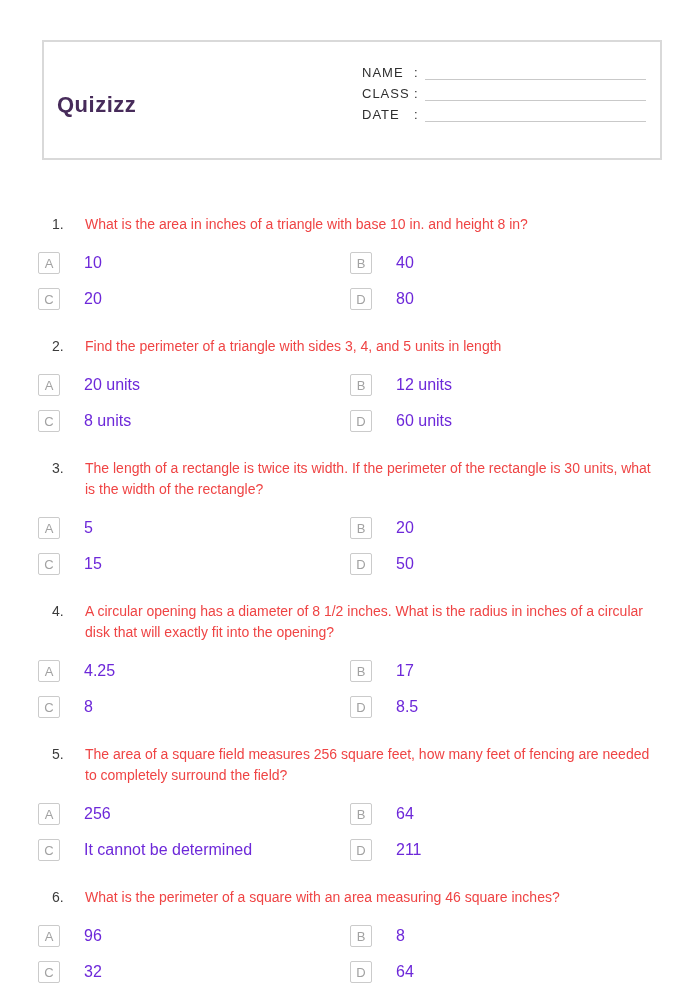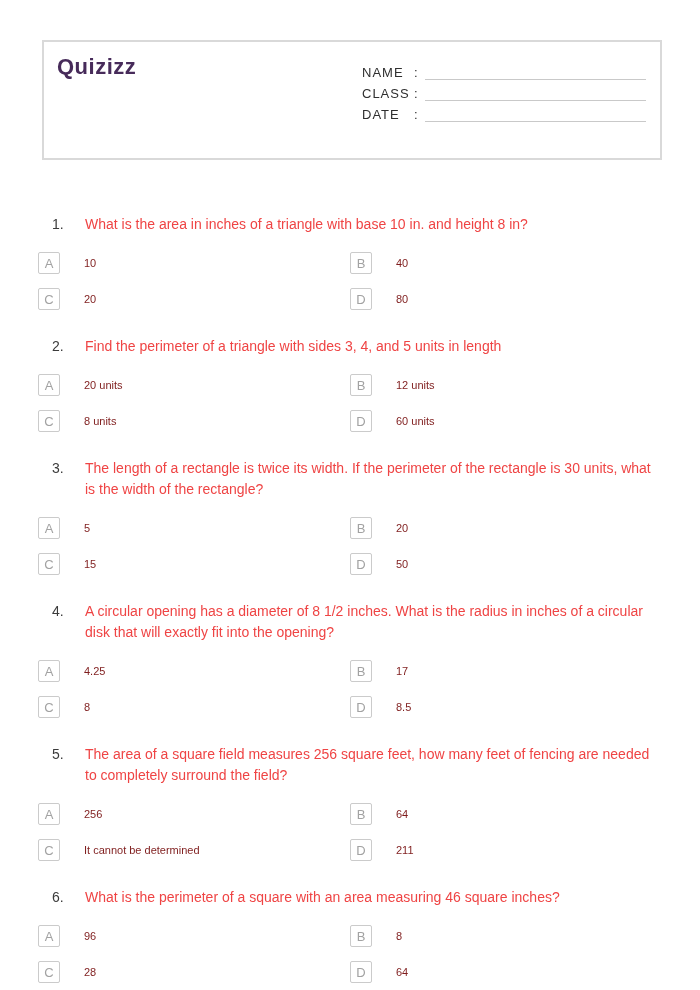--- a/index.html
+++ b/index.html
@@ -16,20 +16,21 @@
     margin: 40px 38px 0 42px;
     height: 120px;
     border: 2px solid #d9d9d9;
     display: flex;
     padding: 13px 14px 12px 13px;
   }
   .header-left {
     display: flex;
     flex-direction: row;
     flex: 1 1 auto;
+    margin-top: 38px;
   }
   .logo {
     font-size: 22px;
     font-weight: 700;
     letter-spacing: 0.5px;
     color: #472b5a;
     line-height: 24px;
   }
   .title-group { margin-top: auto; }
   .quiz-title {
@@ -109,22 +110,22 @@
     border-radius: 2px;
     color: #a2a2a2;
     font-size: 13px;
     display: flex;
     align-items: center;
     justify-content: center;
     margin-right: 24px;
     flex: 0 0 auto;
   }
   .opt-text {
-    font-size: 11px;
-    color: #7f1d1d;
+    font-size: 16px;
+    color: #6d28d9;
   }
 </style>
 </head>
 <body>
 
 <div class="header-box">
   <div class="header-left">
     <div class="logo" style="color: rgb(71, 43, 90);">Quizizz</div>
   </div>
   <div class="header-right">
@@ -282,21 +283,21 @@
       <div class="option">
         <span class="opt-box">A</span>
         <span class="opt-text">96</span>
       </div>
       <div class="option">
         <span class="opt-box">B</span>
         <span class="opt-text">8</span>
       </div>
       <div class="option">
         <span class="opt-box">C</span>
-        <span class="opt-text">28</span>
+        <span class="opt-text">32</span>
       </div>
       <div class="option">
         <span class="opt-box">D</span>
         <span class="opt-text">64</span>
       </div>
     </div>
   </div>
 
 </div>
 

